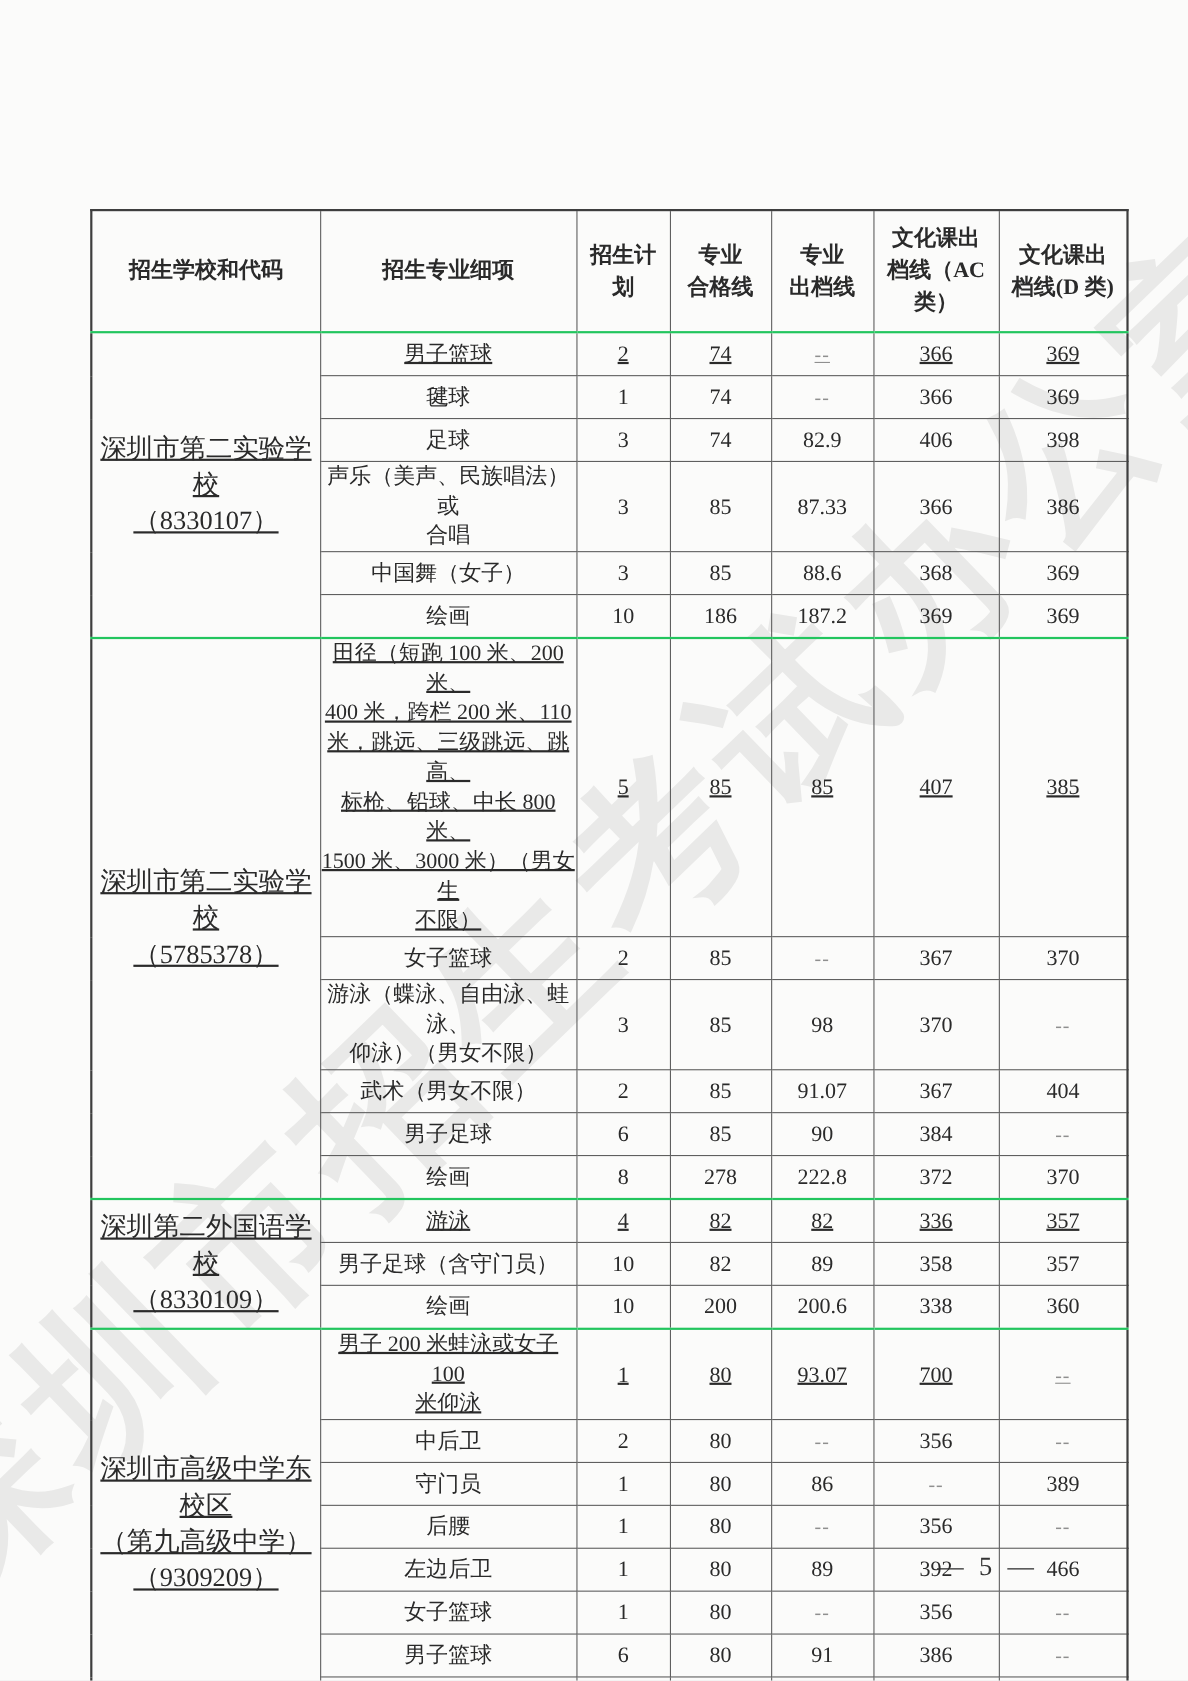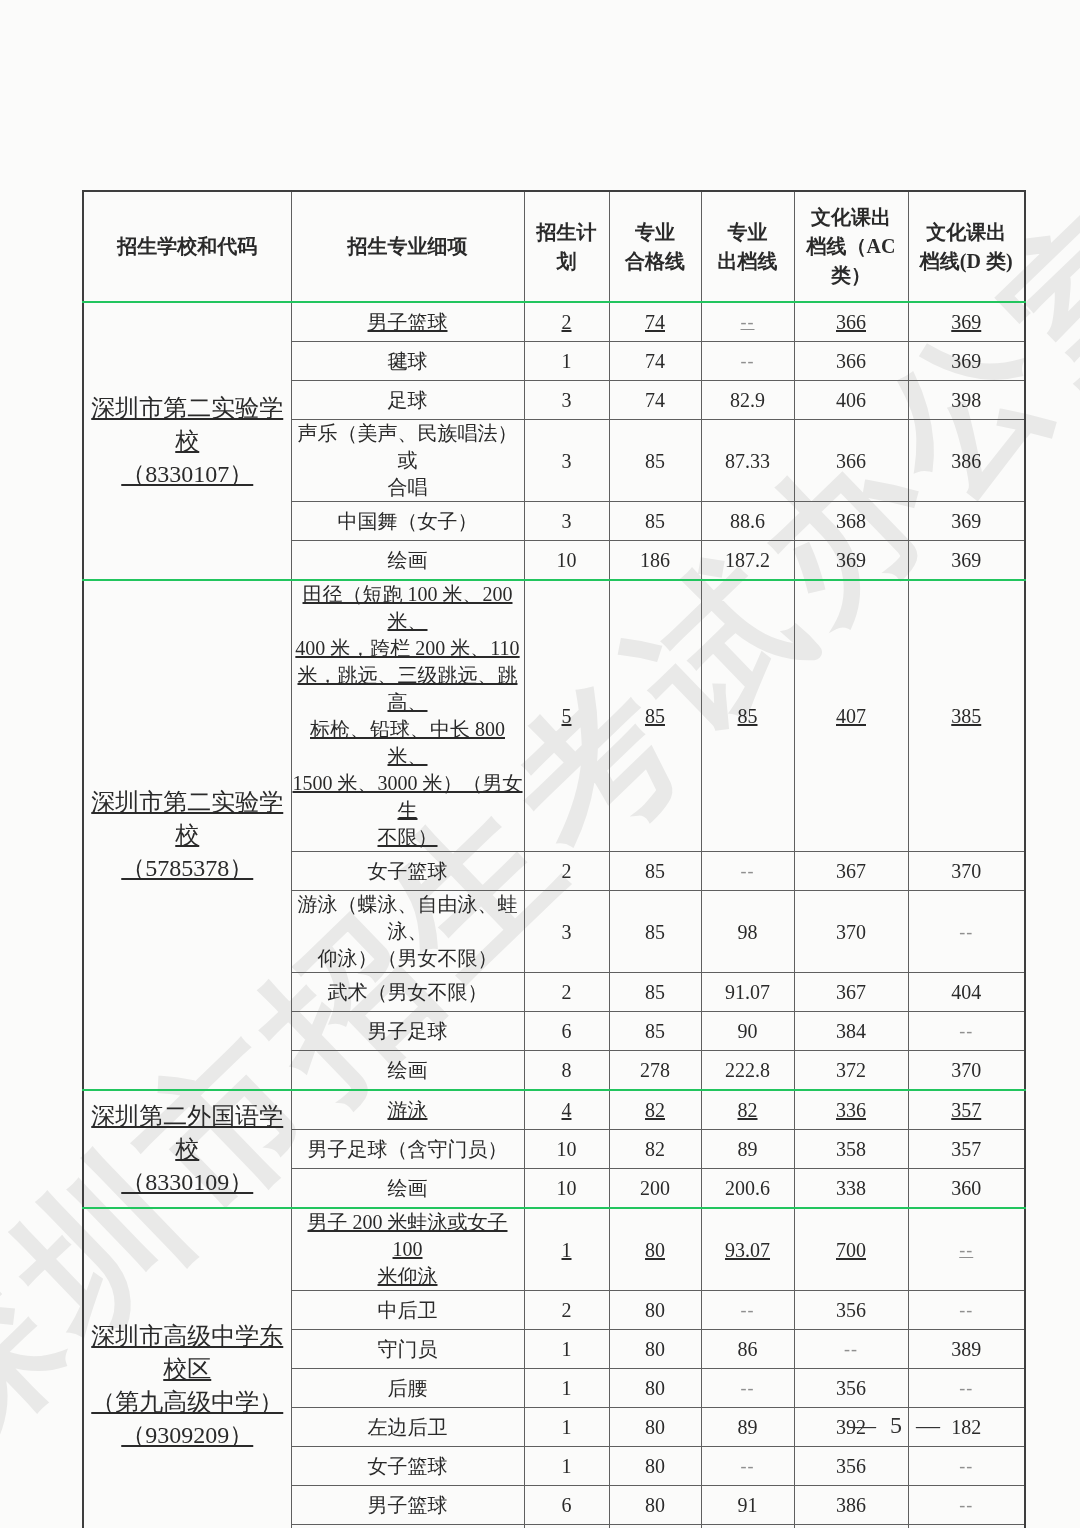--- a/index.html
+++ b/index.html
@@ -326,21 +326,21 @@
             <td class="cell-num dash">--</td>
             <td class="cell-num">356</td>
             <td class="cell-num dash">--</td>
           </tr>
           <tr>
             <td class="cell-major">左边后卫</td>
             <td class="cell-num">1</td>
             <td class="cell-num">80</td>
             <td class="cell-num">89</td>
             <td class="cell-num">392</td>
-            <td class="cell-num">182</td>
+            <td class="cell-num">466</td>
           </tr>
           <tr>
             <td class="cell-major">女子篮球</td>
             <td class="cell-num">1</td>
             <td class="cell-num">80</td>
             <td class="cell-num dash">--</td>
             <td class="cell-num">356</td>
             <td class="cell-num dash">--</td>
           </tr>
           <tr>

